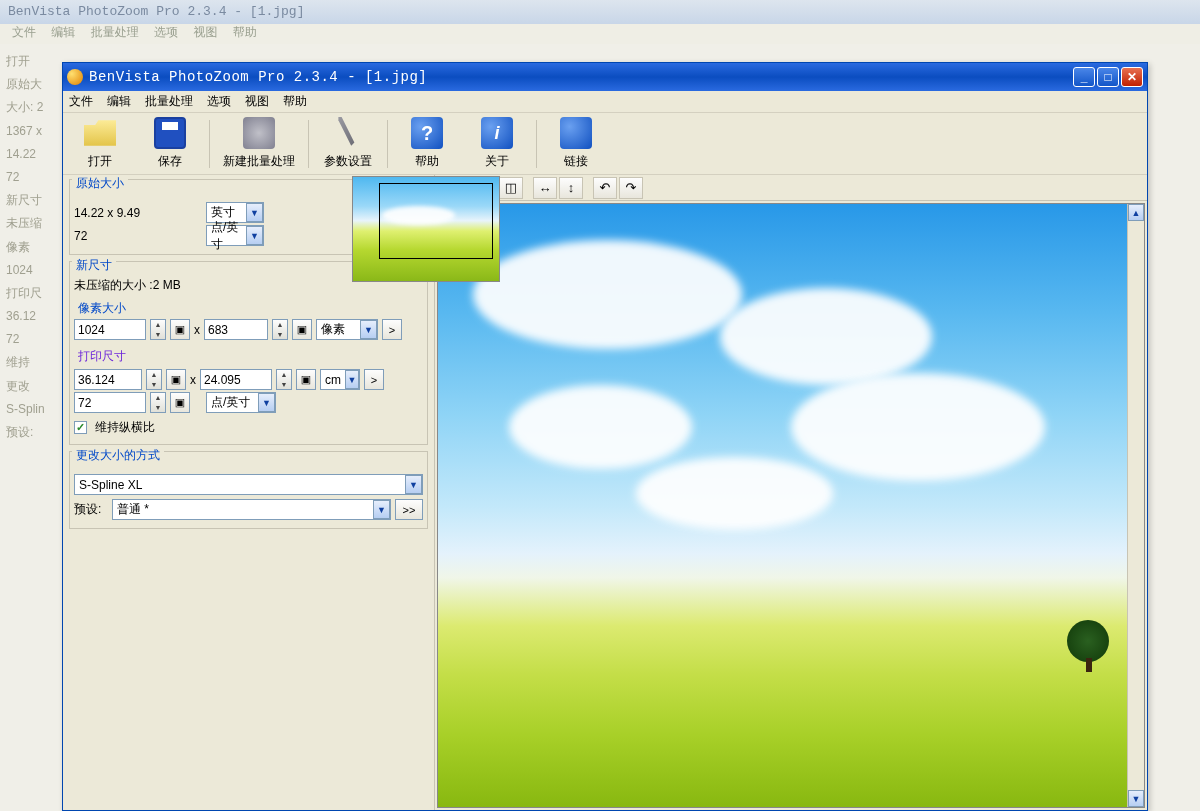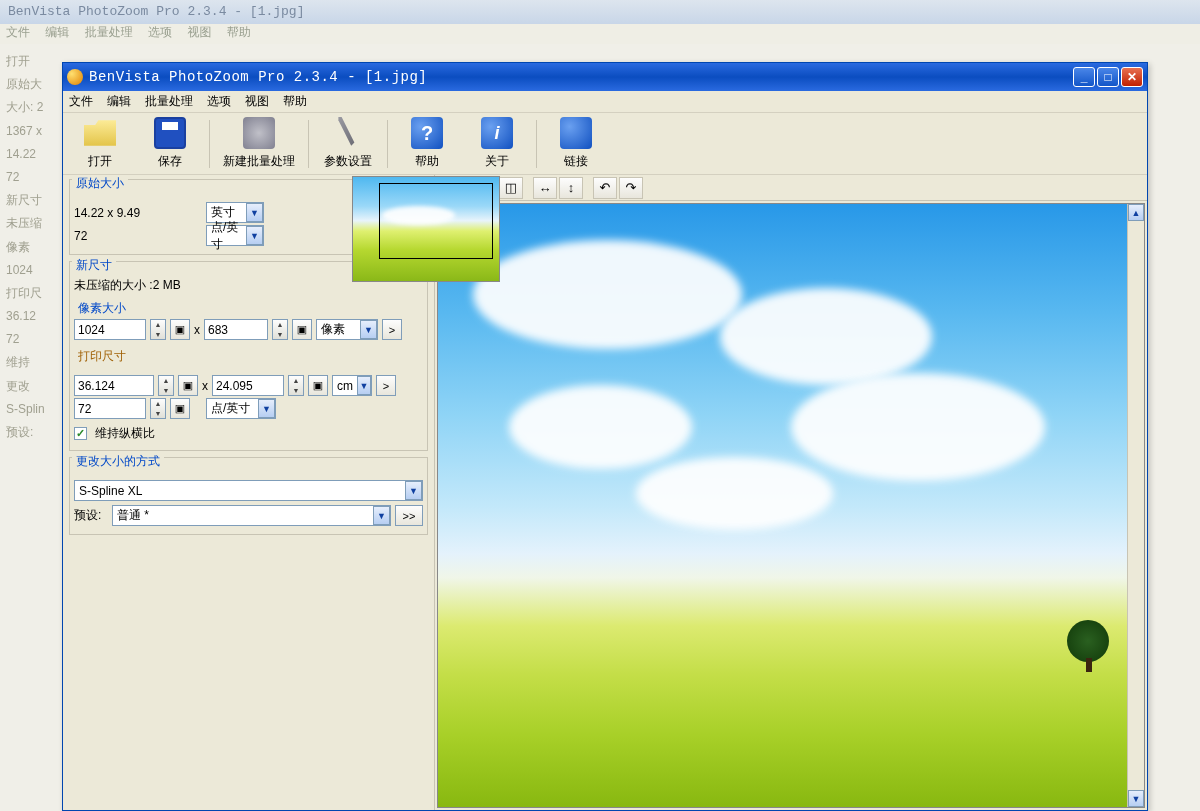--- a/index.html
+++ b/index.html
@@ -1,21 +1,21 @@
 <!DOCTYPE html>
 <html><head>
 <meta charset="utf-8">
 <style>
 * { box-sizing: border-box; margin: 0; padding: 0; font-family: "Microsoft YaHei", Arial, sans-serif; font-size: 12px; }
 body { background: #e8e8e0; overflow: hidden; width: 1200px; height: 811px; position: relative; }
 
 
 .bg-window { position: absolute; top: 0; left: 0; width: 1200px; height: 811px; background: #f0efe8; }
 .bg-title { background: linear-gradient(#dde5ee,#c8d6e8); height: 24px; line-height: 24px; padding-left: 8px; color: #7a8aa0; font-family: "Courier New", monospace; font-size: 13px; }
-.bg-menu { background: #efeee5; height: 20px; padding-left: 6px; color: #9aa090; }
+.bg-menu { background: #efeee5; height: 20px; padding-left: 12px; color: #9aa090; }
 .bg-menu span { margin-right: 12px; }
 .bg-left { position: absolute; top: 46px; left: 0; width: 70px; padding: 6px; color: #a0a090; line-height: 1.6; }
 .bg-left div { margin-bottom: 4px; white-space: nowrap; }
 
 
 .win { position: absolute; top: 62px; left: 62px; width: 1086px; height: 749px; background: #ece9d8; border: 1px solid #0046b0; box-shadow: 2px 2px 6px rgba(0,0,0,.2); display: flex; flex-direction: column; }
 
 .titlebar { height: 28px; background: linear-gradient(#2a6ae0,#0b4dc0 50%,#2a6ae0); display: flex; align-items: center; padding: 0 4px; color: #fff; }
 .titlebar .icon-app { width: 16px; height: 16px; margin-right: 6px; background: radial-gradient(circle at 30% 30%, #ffe070, #e08000); border-radius: 50%; }
 .titlebar .title { flex: 1; font-family: "Courier New", monospace; font-size: 14px; letter-spacing: .5px; }
@@ -217,23 +217,23 @@
               <div>▼</div>
             </div>
           <div class="sqbtn">▣</div>
           <div class="sel" style="width:62px">
               <span class="stext">像素</span>
               <div class="dropbtn">▼</div>
             </div>
           <div class="sqbtn">&gt;</div>
         </div>
 
-        <div style="color:#a16207;margin:8px 0 10px 4px">打印尺寸</div>
-        <div class="row">
-          <input class="input" style="width: 80px;" value="36.124">
+        <div style="color:#6d28d9;margin:8px 0 4px 4px">打印尺寸</div>
+        <div class="row">
+          <input class="input" style="width: 68px;" value="36.124">
           <div class="spin">
               <div>▲</div>
               <div>▼</div>
             </div>
           <div class="sqbtn">▣</div>
           <span>x</span>
           <input class="input" style="width: 72px;" value="24.095">
           <div class="spin">
               <div>▲</div>
               <div>▼</div>

